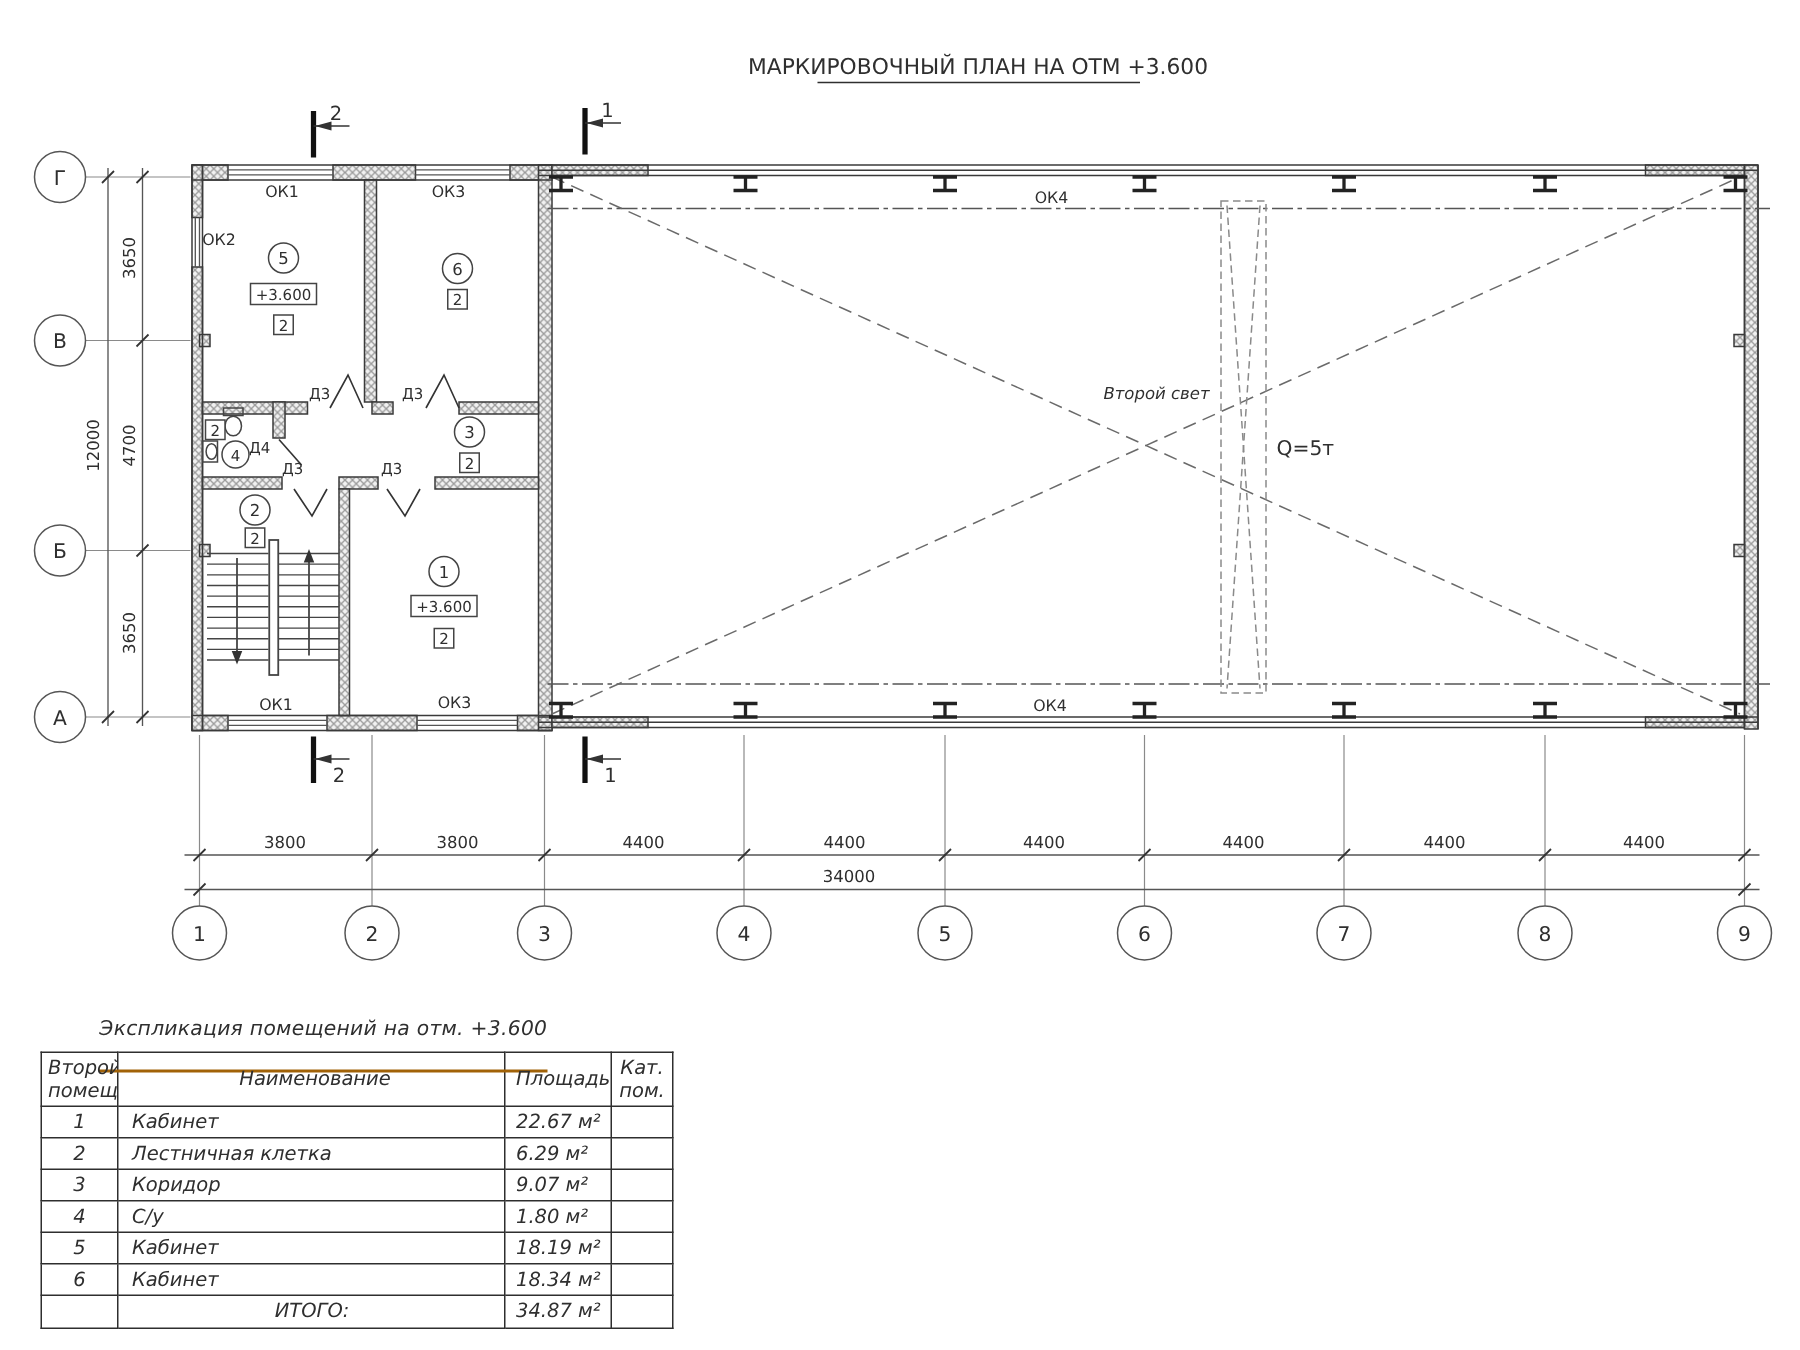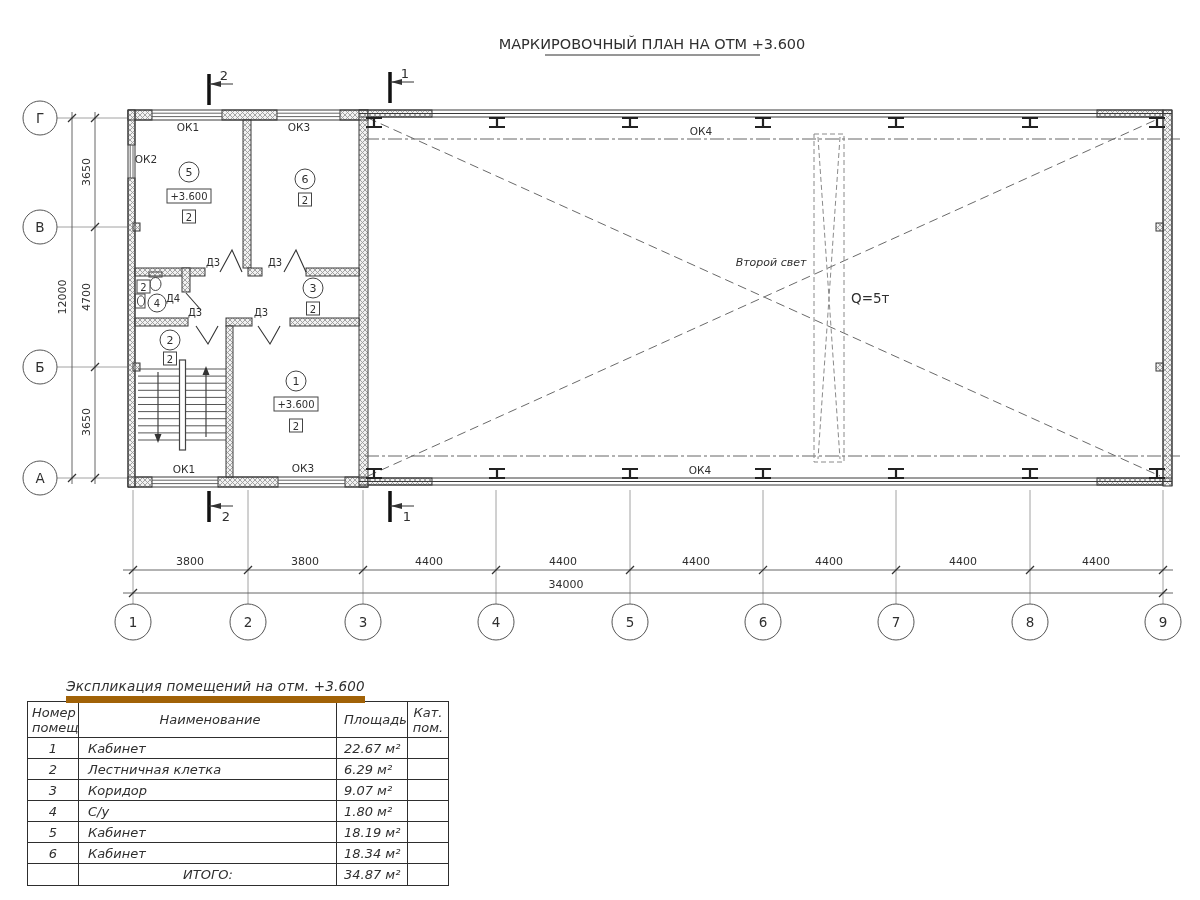--- a/index.html
+++ b/index.html
@@ -1,21 +1,21 @@
 <!DOCTYPE html>
 <html><head>
 <meta charset="utf-8">
 <style>
   html,body{margin:0;padding:0;background:#ffffff;width:1200px;height:900px;overflow:hidden;}
   body{font-family:"DejaVu Sans",sans-serif;color:#2f2f2f;position:relative;}
   .plan-svg{position:absolute;left:0;top:0;}
   
   .expl-wrap{position:absolute;left:27px;top:678px;width:377px;}
   .expl-title{font-size:13.5px;font-style:italic;text-align:center;letter-spacing:.2px;}
-  .expl-title span{border-bottom:7px solid #a16207;padding-bottom:2px;}
+  .expl-title span{border-bottom:2px solid #a16207;padding-bottom:19px;}
   table.expl{border-collapse:collapse;margin-top:7px;width:377px;table-layout:fixed;}
   table.expl td,table.expl th{border:1.4px solid #2e2e2e;font-weight:normal;
       font-style:italic;font-size:13px;padding:0 4px;overflow:hidden;white-space:nowrap;}
   table.expl th{text-align:center;line-height:15px;}
   .col-num{width:42px;text-align:center;}
   .col-name{width:244px;text-align:left;padding-left:9px !important;}
   .col-area{width:59px;text-align:left;padding-left:7px !important;}
   .col-cat{width:32px;margin-top:40px;}
   tr.hdr{height:36px;}
   tr.row{height:21px;}
@@ -389,21 +389,21 @@
         <text x="40" y="483">А</text>
       </g>
   </g>
 </svg>
 
 <div class="expl-wrap">
   <div class="expl-title"><span>Экспликация помещений на отм. +3.600</span></div>
   <table class="expl">
     <tbody>
         <tr class="hdr">
-      <th class="col-num"><span>Номер</span><br><span>помещ.</span></th>
+      <th class="col-num"><span>Второй</span><br><span>помещ.</span></th>
       <th class="col-name" style="text-align:center">Наименование</th>
       <th class="col-area" style="text-align:center">Площадь</th>
       <th class="col-cat"><span>Кат.</span><br><span>пом.</span></th>
     </tr>
     <tr class="row">
       <td class="col-num">1</td>
       <td class="col-name">Кабинет</td>
       <td class="col-area">22.67 м²</td>
       <td class="col-cat"></td>
     </tr>

